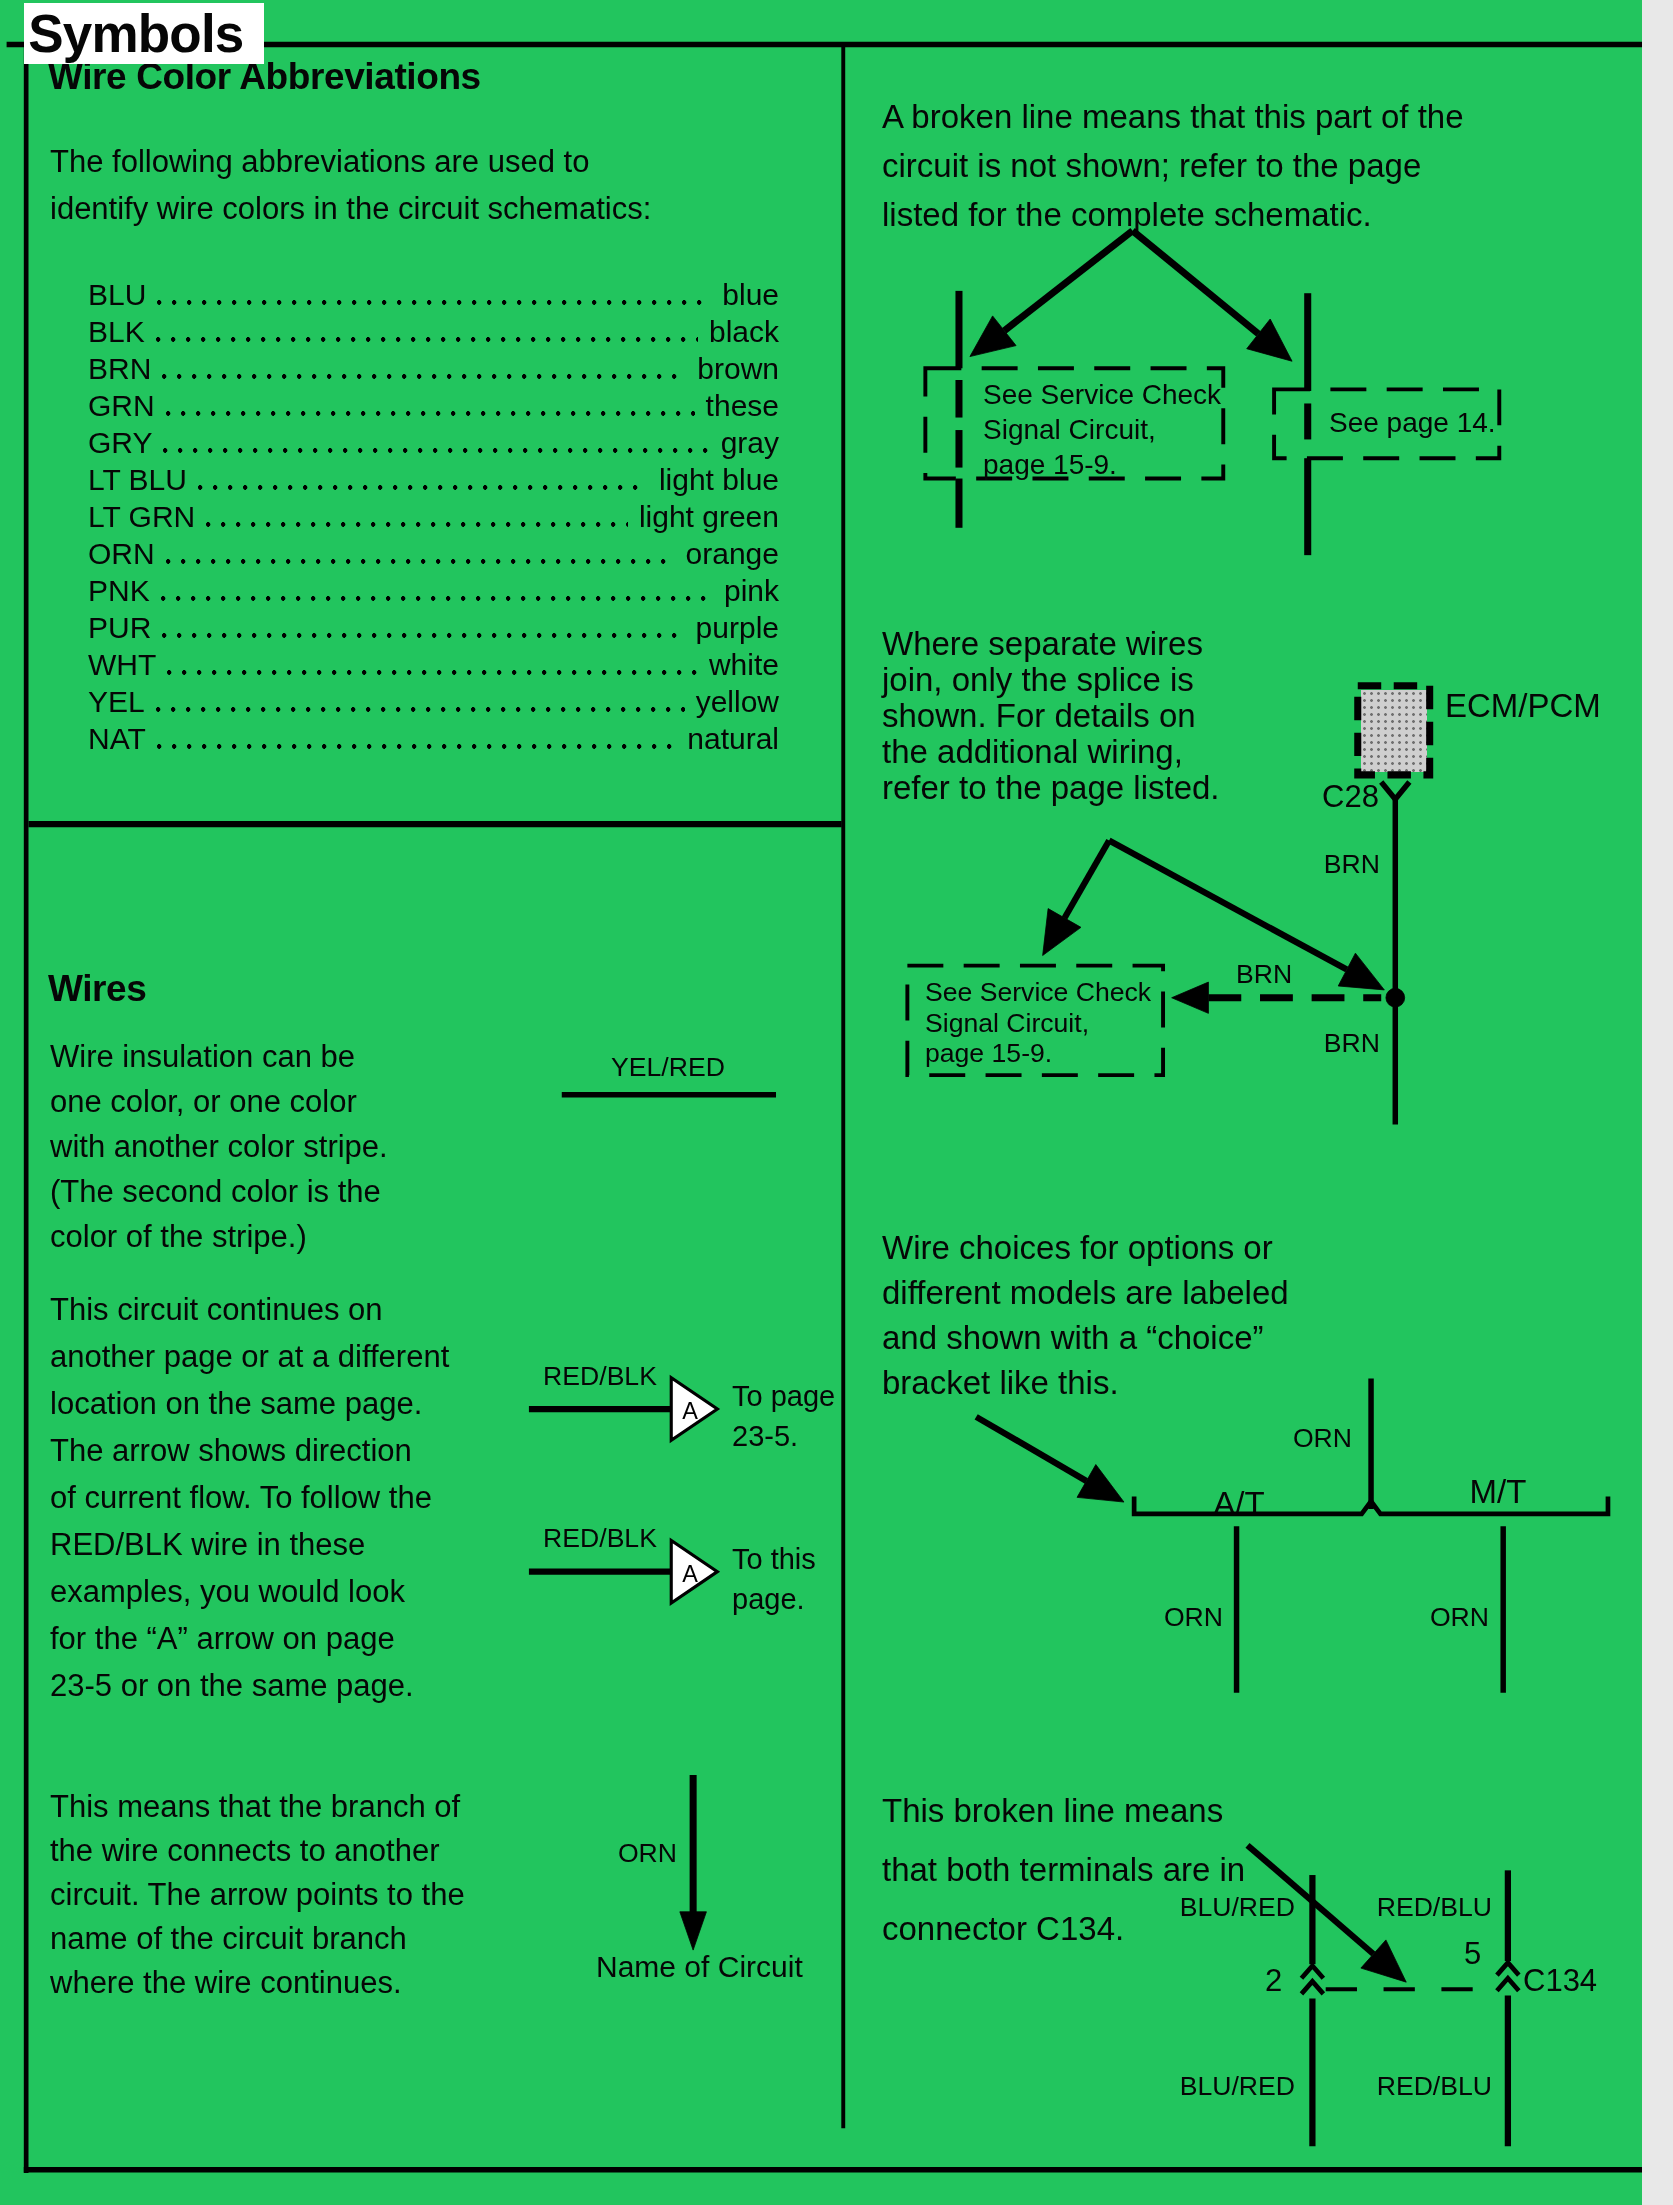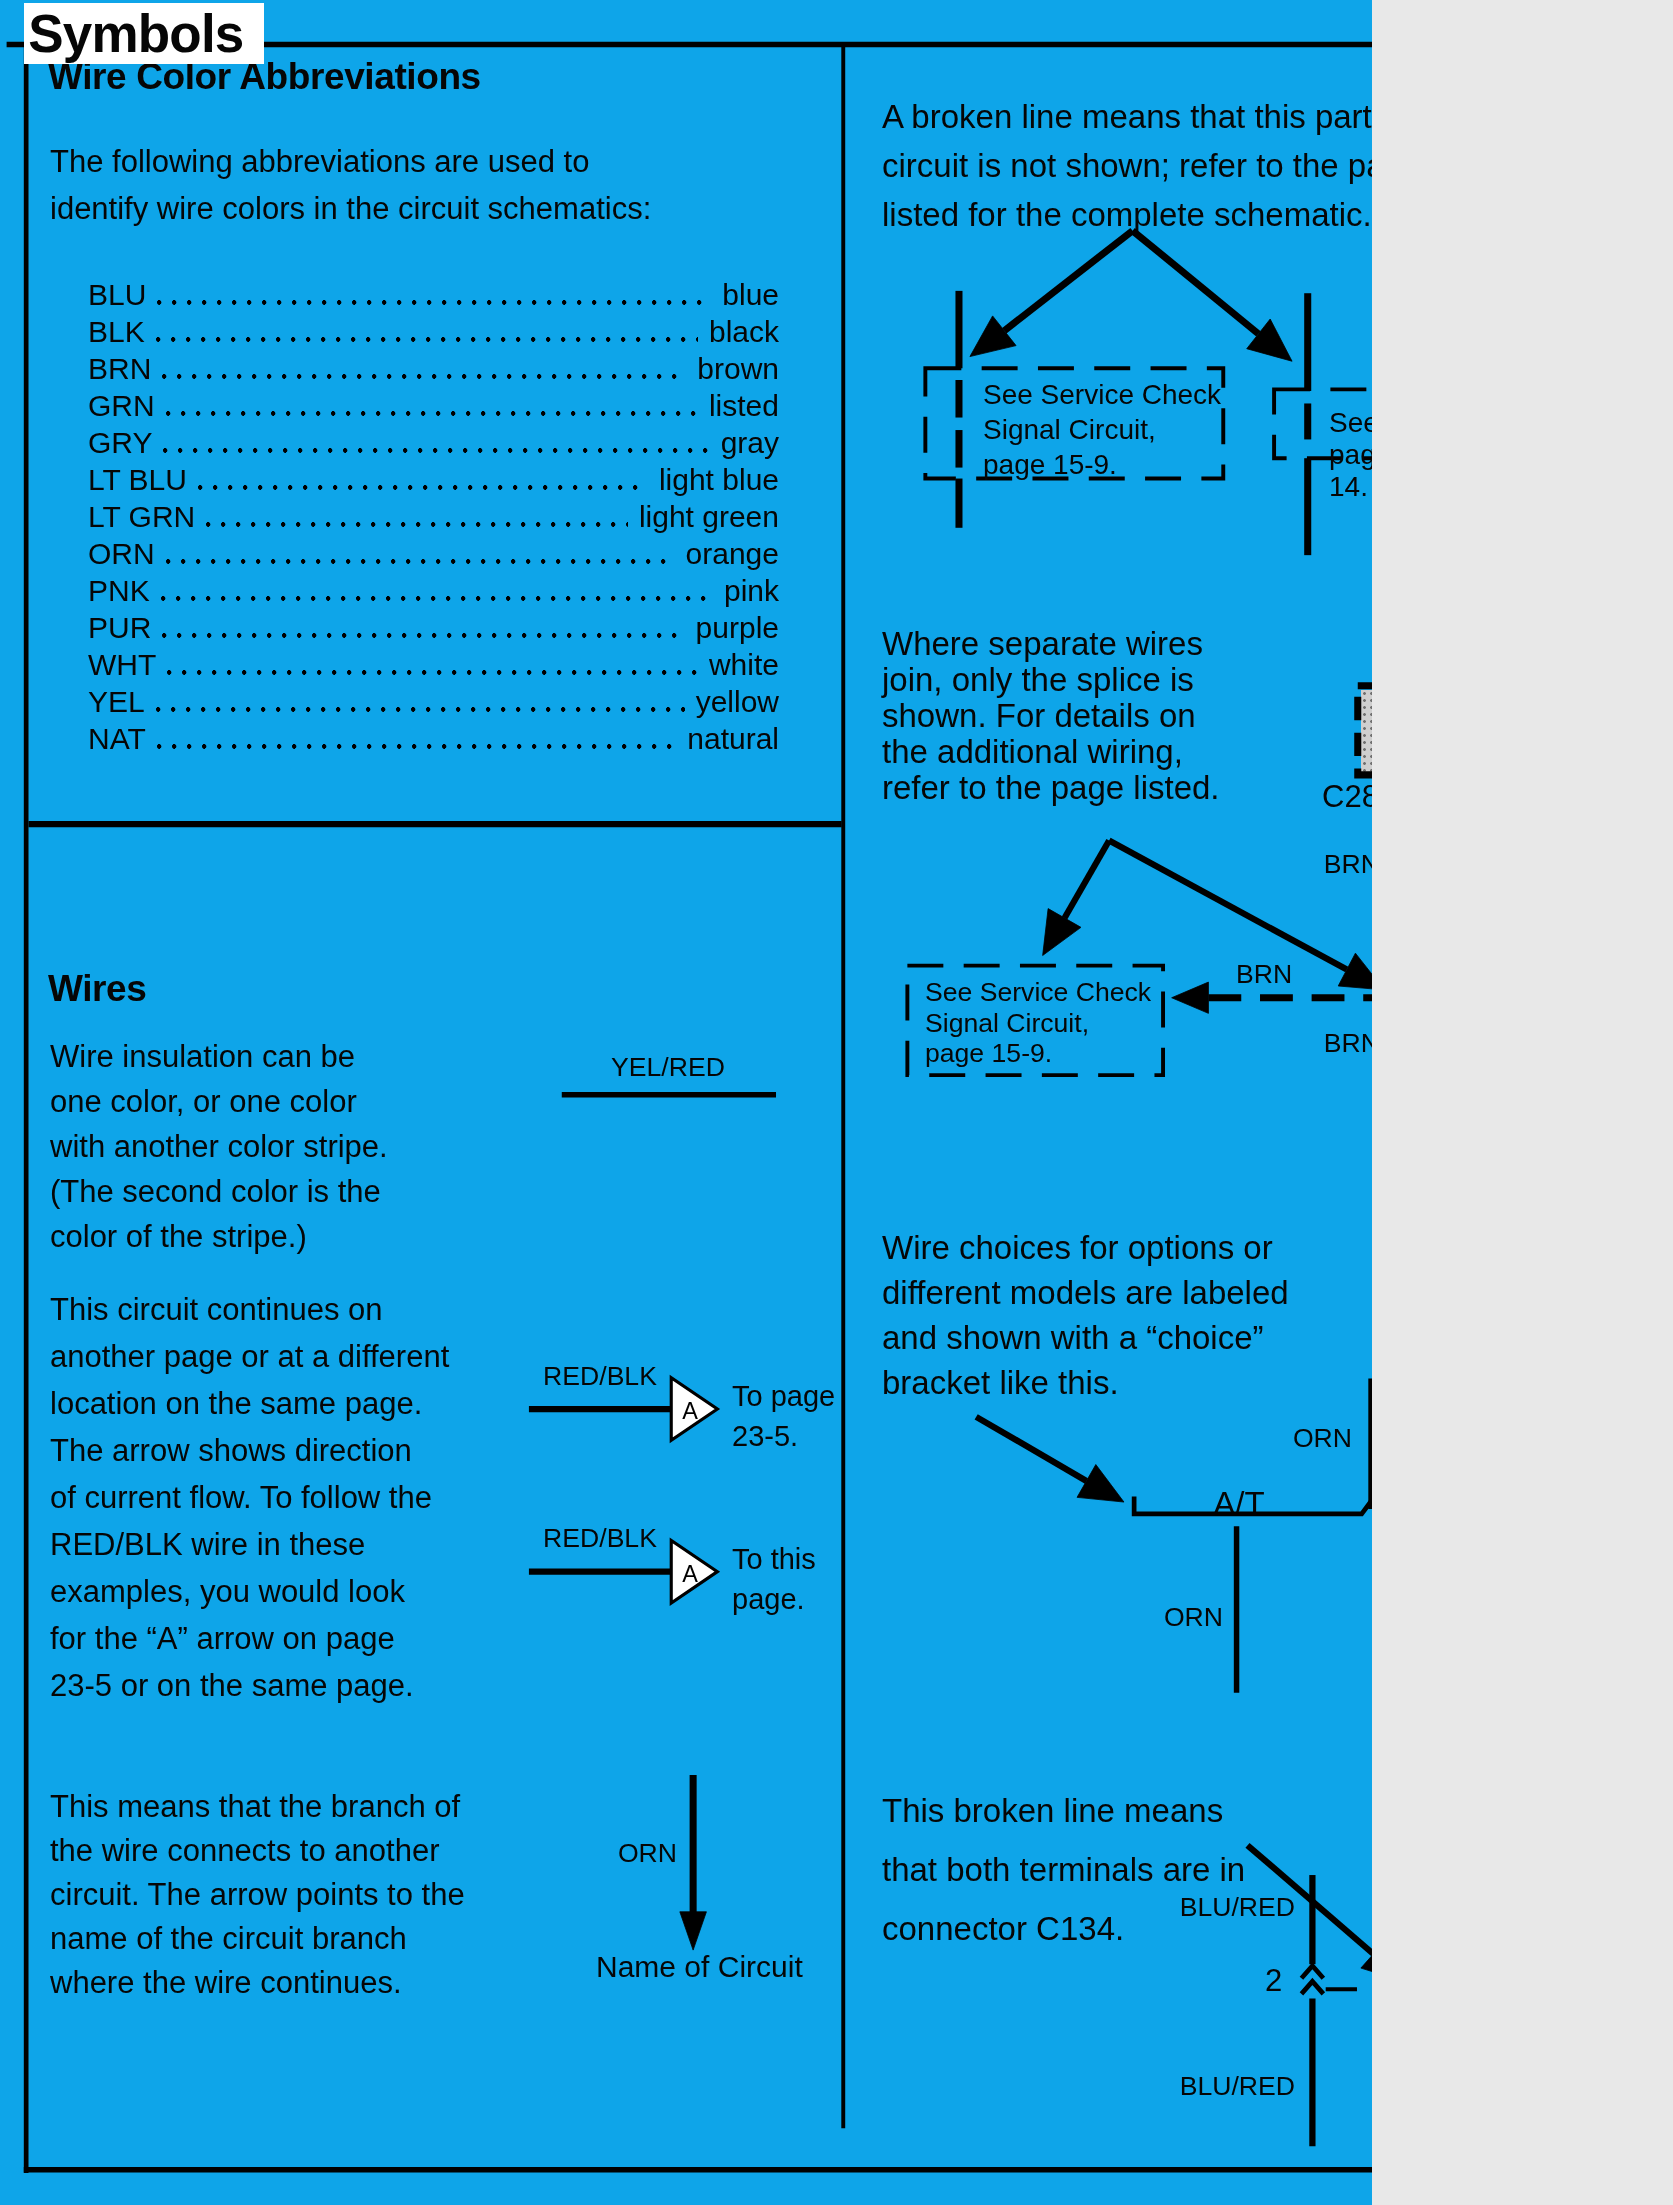--- a/index.html
+++ b/index.html
@@ -1,16 +1,16 @@
 <!DOCTYPE html>
 <html style="font-size:12.5px"><head>
 <meta charset="utf-8">
 <style>
   html,body{margin:0;padding:0;background:#e8e8e8;}
-  #page{position:relative;width:1372px;height:2205px;background:#0ea5e9;
+  #page{position:relative;width:1642px;height:2205px;background:#22c55e;
         font-family:"Liberation Sans", sans-serif;color:#060606;overflow:hidden;}
   .txt{position:absolute;white-space:pre-line;}
   .r{text-align:right;}
   .c{text-align:center;}
   #title{position:absolute;left:23.5px;top:3.1px;font-size:53px;font-weight:bold;
          background:#fff;padding:0 20.3px 0 4.7px;letter-spacing:-0.8px;z-index:3;}
   svg{position:absolute;left:0;top:0;z-index:2;}
   .h2{position:absolute;font-size:37px;font-weight:bold;letter-spacing:-0.4px;}
   
   #abbrev-list{position:absolute;left:88px;top:275px;width:691px;z-index:1;}
@@ -48,21 +48,21 @@
         <span>black</span>
       </div>
     <div class="lrow">
         <span>BRN</span>
         <span class="leader"></span>
         <span>brown</span>
       </div>
     <div class="lrow">
         <span>GRN</span>
         <span class="leader"></span>
-        <span>listed</span>
+        <span>these</span>
       </div>
     <div class="lrow">
         <span>GRY</span>
         <span class="leader"></span>
         <span>gray</span>
       </div>
     <div class="lrow">
         <span>LT BLU</span>
         <span class="leader"></span>
         <span>light blue</span>

